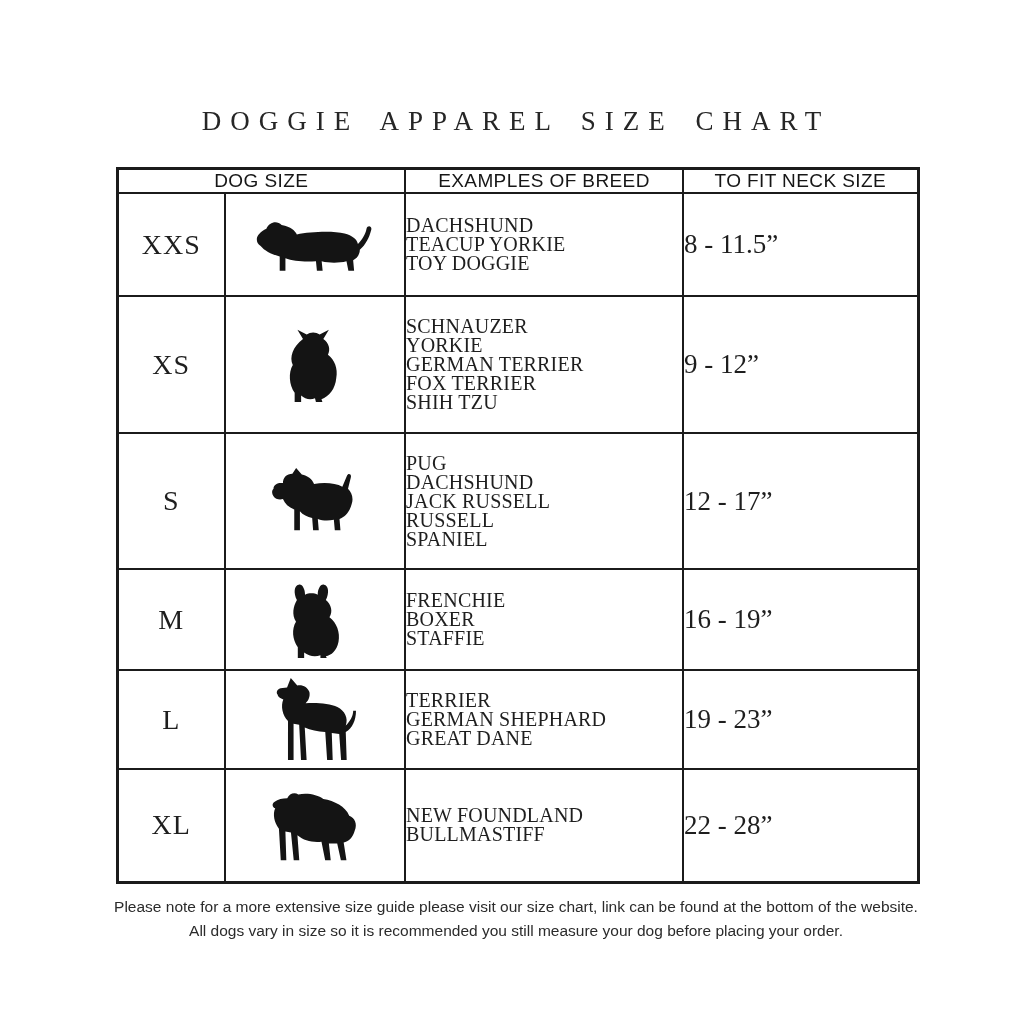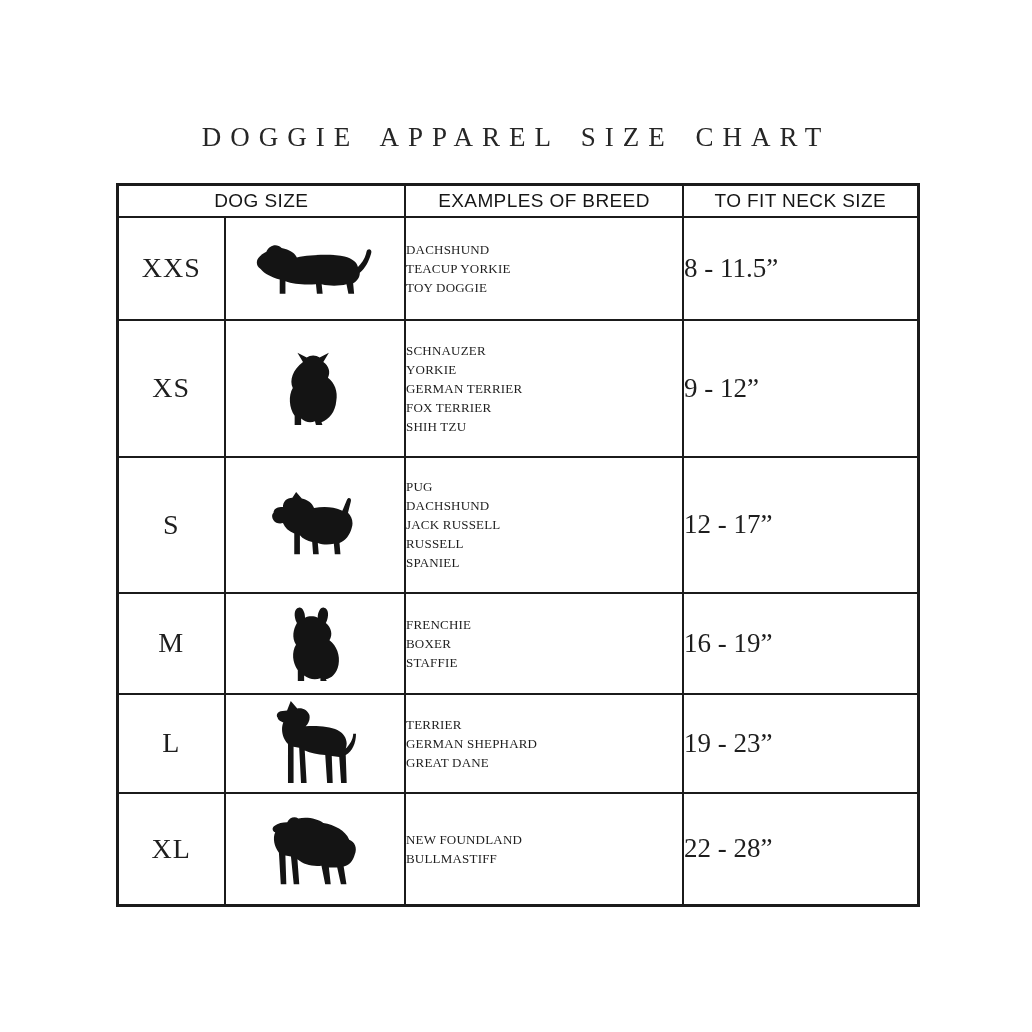--- a/index.html
+++ b/index.html
@@ -5,21 +5,21 @@
   html,body{margin:0;padding:0;background:#ffffff;}
   .page{
     position:relative;
     width:1032px;height:1032px;
     background:#ffffff;
     color:#1b1b1b;
     font-family:"Liberation Serif", serif;
     overflow:hidden;
   }
   .title{
-    margin:16px;
+    margin:0;
     padding-top:106px;
     text-align:center;
     font-size:27px;
     font-weight:500;
     letter-spacing:9px;
     word-spacing:6px;
     color:#262626;
   }
   .table-wrap{
     width:801px;
@@ -33,21 +33,21 @@
   }
   table.size-chart th, table.size-chart td{
     border:2px solid #1b1b1b;
     padding:0;
     vertical-align:middle;
   }
   col.c1{width:108px}
   col.c2{width:180px}
   col.c3{width:278px}
   col.c4{width:235px}
-  thead tr{height:32px}
+  thead tr{height:24px}
   th{
     font-family:"Liberation Sans", sans-serif;
     font-size:19px;
     font-weight:400;
     letter-spacing:0.4px;
     text-align:center;
     color:#161616;
   }
   tbody tr:nth-child(1){height:103px}
   tbody tr:nth-child(2){height:137px}
@@ -60,21 +60,21 @@
     font-size:28px;
     letter-spacing:1px;
     color:#1e1e1e;
     border-radius:22px;
   }
   td.c-icon{text-align:center}
   td.c-icon svg{display:inline-block;vertical-align:middle}
   td.c-icon svg path{fill:#141414}
   td.c-breeds{
     padding-left:12px;
-    font-size:13px;
+    font-size:20px;
     line-height:19px;
     letter-spacing:0.2px;
     color:#1e1e1e;
     border-radius:24px;
   }
   td.c-neck{
     padding-left:17px;
     font-size:27px;
     color:#1e1e1e;
   }
@@ -182,14 +182,18 @@
             <td class="c-breeds">
               <div>NEW FOUNDLAND</div>
               <div>BULLMASTIFF</div>
             </td>
             <td class="c-neck">22 - 28”</td>
           </tr>
         </tbody>
     </table>
   </div>
 
+  <div class="footer">
+    <div>Please note for a more extensive size guide please visit our size chart, link can be found at the bottom of the website.</div>
+    <div>All dogs vary in size so it is recommended you still measure your dog before placing your order.</div>
+  </div>
 
 </div>
 
 </body></html>

